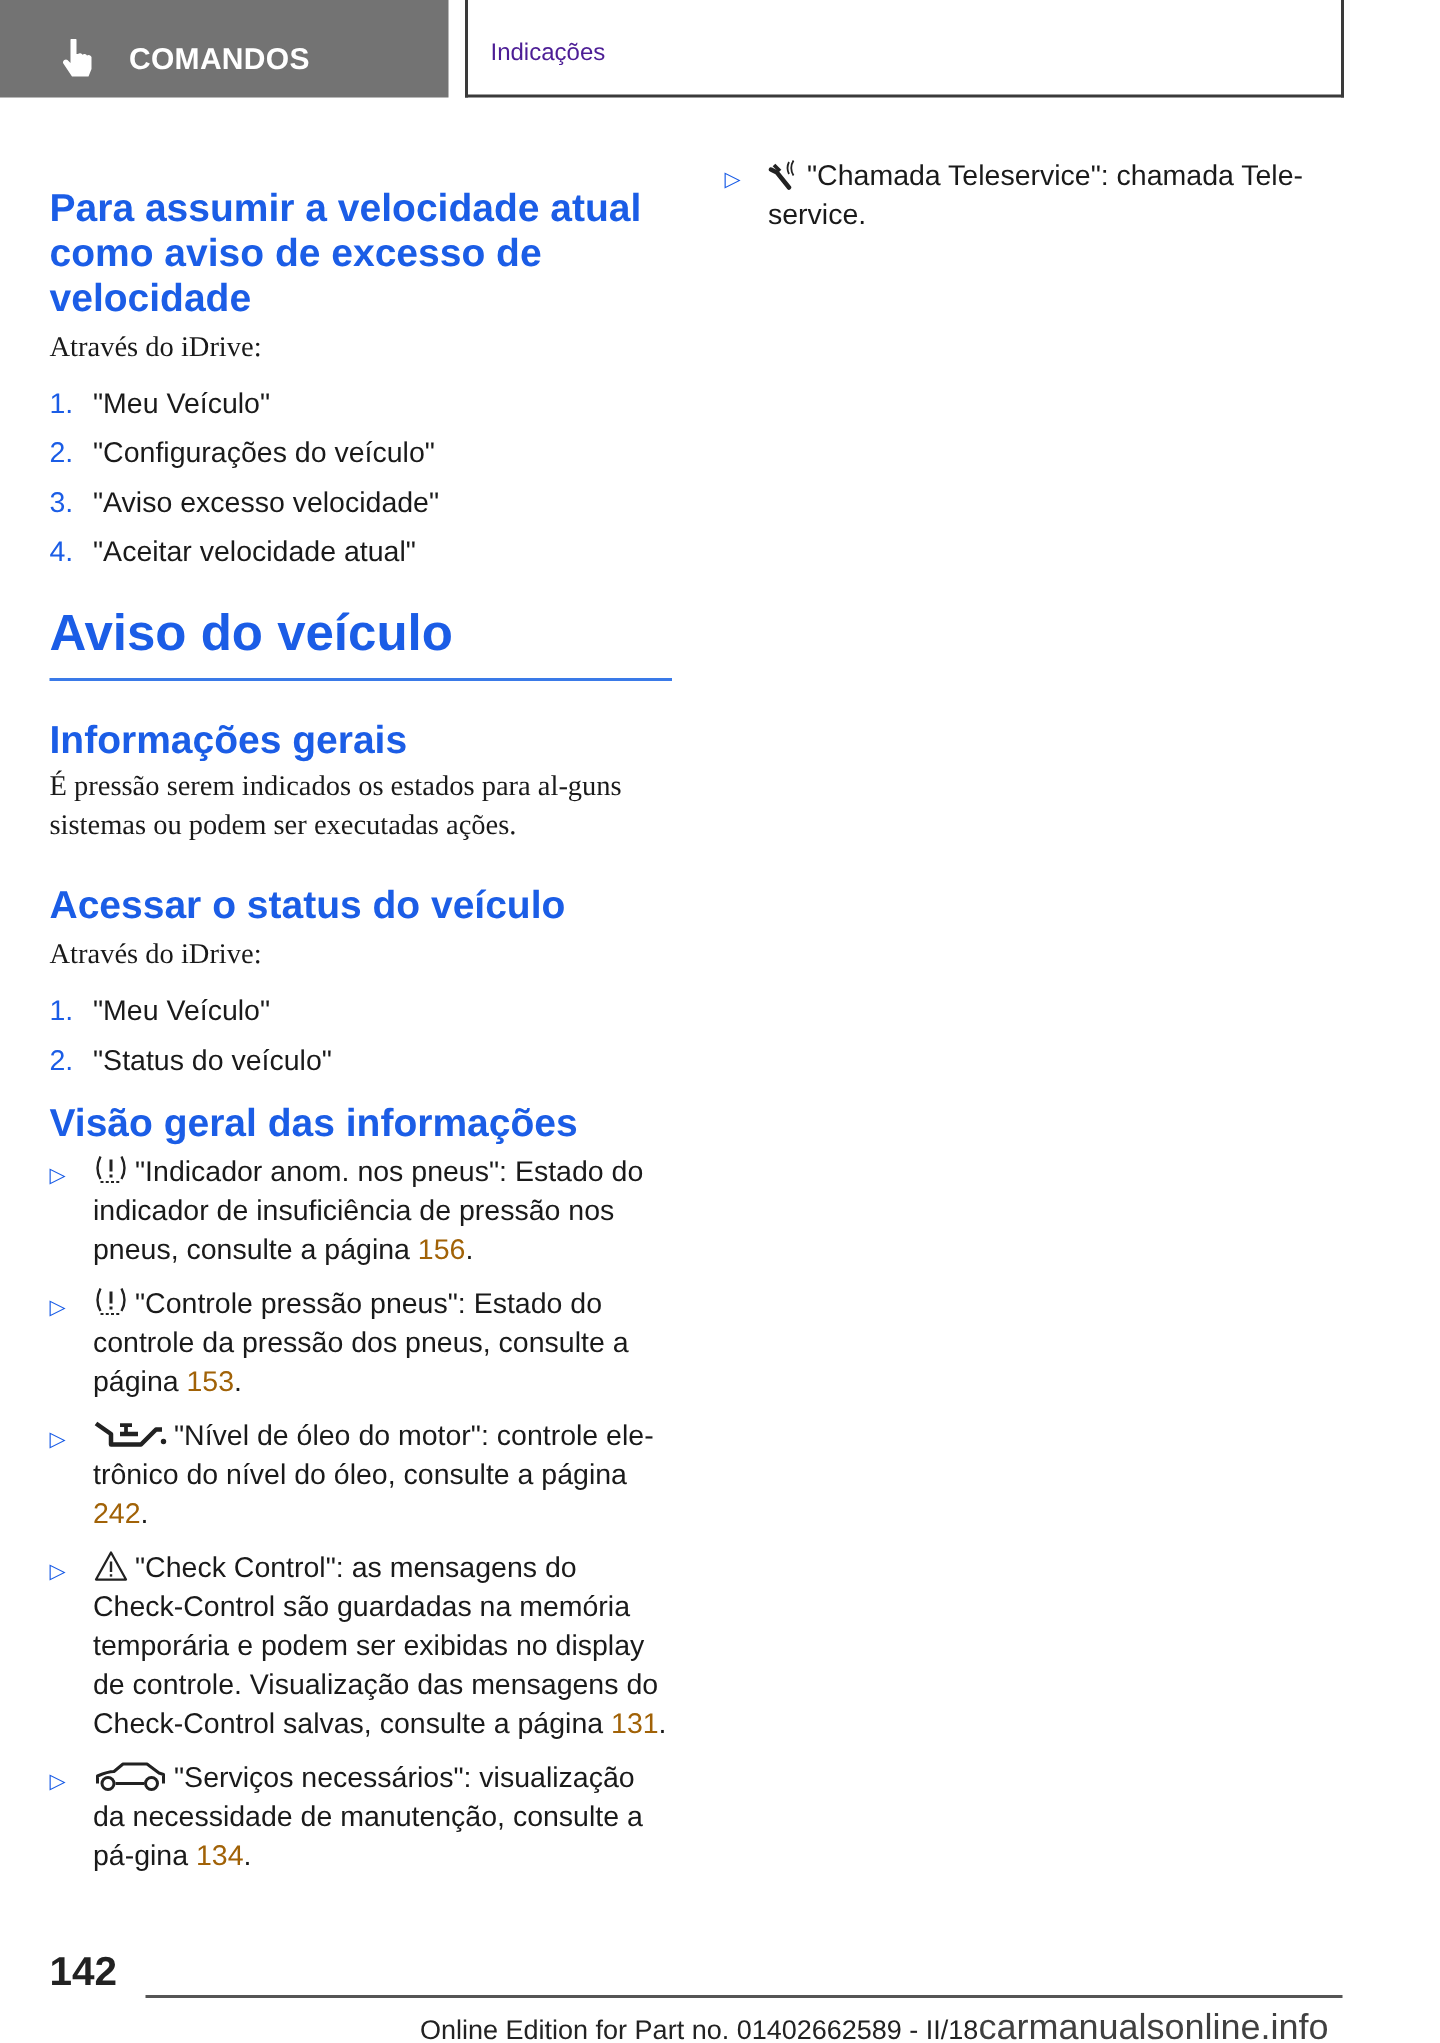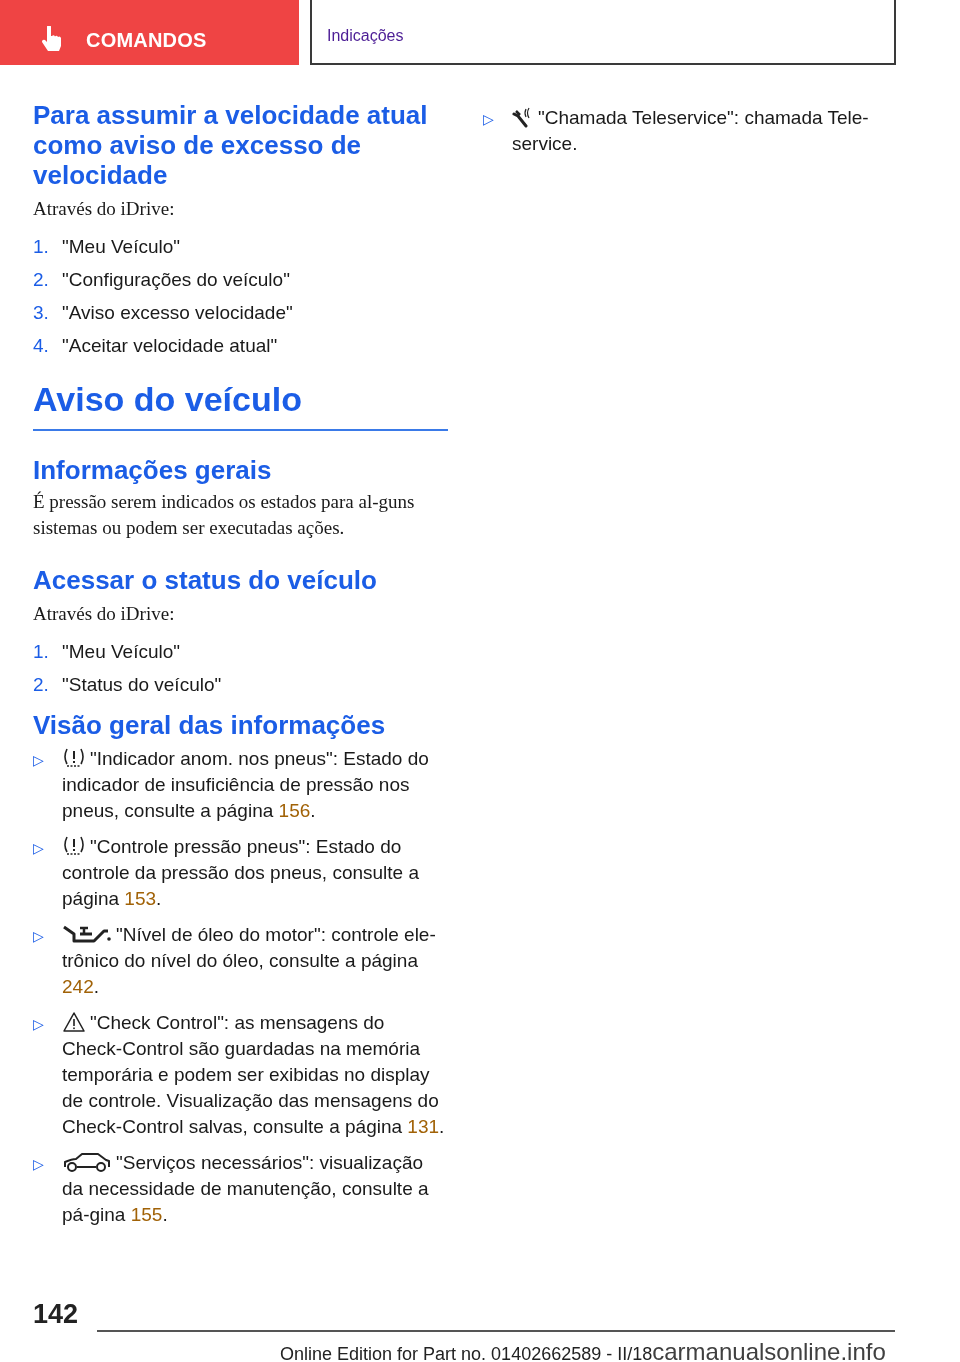--- a/index.html
+++ b/index.html
@@ -1,39 +1,39 @@
 <!DOCTYPE html>
 <html><head>
   <meta charset="utf-8">
   <style>
     * { margin: 0; padding: 0; box-sizing: border-box; }
     html, body { width: 960px; height: 1362px; background: #ffffff; overflow: hidden; }
     body { position: relative; font-family: "Liberation Sans", "DejaVu Sans", sans-serif; color: #1a1a1a; }
 
     .header-tab-dark {
       position: absolute; left: 0; top: 0; width: 299px; height: 65px;
-      background: #ef4444; display: flex; align-items: center;
+      background: #737373; display: flex; align-items: center;
     }
     .header-tab-dark .hand { position: absolute; left: 40px; top: 26px; width: 24px; height: 26px; }
     .header-tab-dark .label {
       position: absolute; left: 86px; top: 29px; color: #ffffff; font-weight: bold;
       font-size: 20px; letter-spacing: 0.2px;
     }
     .header-tab-light {
       position: absolute; left: 310px; top: -2px; width: 586px; height: 67px;
       border: 2px solid #3a3a3a; border-top: none; background: #fff;
     }
     .header-tab-light .label {
       position: absolute; left: 15px; top: 29px; font-size: 16px; color: #4c1d95;
     }
 
     .col-left { position: absolute; left: 33px; top: 100px; width: 415px; }
     .col-right { position: absolute; left: 483px; top: 100px; width: 415px; }
 
-    .h2 { color: #1b5de6; font-weight: bold; font-size: 26px; line-height: 30px; }
+    .h2 { color: #1b5de6; font-weight: bold; font-size: 26px; line-height: 30px; margin-top: 23px; }
     .h1 { color: #1b5de6; font-weight: bold; font-size: 34px; line-height: 40px; }
     .h1-rule { height: 2px; background: #3a7ae8; margin-top: 10px; width: 415px; }
 
     .p { font-size: 19px; line-height: 26px; color: #1a1a1a; font-family: Liberation Serif, serif; }
     .ol { list-style: none; }
     .ol li { position: relative; padding-left: 29px; font-size: 19px; line-height: 26px; margin-bottom: 7px; }
     .ol li .num { position: absolute; left: 0; top: 0; color: #1b5de6; }
 
     .ul { list-style: none; }
     .ul li { position: relative; padding-left: 29px; font-size: 19px; line-height: 26px; margin-bottom: 10px; }
@@ -119,21 +119,21 @@
           <rect x="11.2" y="16.5" width="1.6" height="1.6" fill="#222"></rect>
       </svg><span>"Check Control": as mensagens do Check-Control são guardadas na memória temporária e podem ser exibidas no display de controle. Visualização das mensagens do Check-Control salvas, consulte a página </span><span class="link">131</span><span>.</span>
     </li>
     <li>
       <span class="tri">▷</span>
       <svg class="icon" width="50" height="22" viewBox="0 0 50 22">
         <path d="M3 16 L3 11 Q10 8 14 8 L20 3 L36 3 L44 9 L47 10 L47 16" stroke="#222" stroke-width="2" fill="none" stroke-linejoin="round"></path>
         <path d="M15 16 L34 16" stroke="#222" stroke-width="2"></path>
         <circle cx="10" cy="16" r="4" stroke="#222" stroke-width="2" fill="#fff"></circle>
         <circle cx="39" cy="16" r="4" stroke="#222" stroke-width="2" fill="#fff"></circle>
-      </svg><span>"Serviços necessários": visualização da necessidade de manutenção, consulte a pá-gina </span><span class="link">155</span><span>.</span>
+      </svg><span>"Serviços necessários": visualização da necessidade de manutenção, consulte a pá-gina </span><span class="link">134</span><span>.</span>
     </li>
   </ul>
 </div>
 
 <div class="col-right">
   <ul class="ul" style="margin-top:5px;">
     <li>
       <span class="tri">▷</span>
       <svg class="icon" width="22" height="22" viewBox="0 0 22 22">
         <path d="M2 8 L6 10 L14 20" stroke="#222" stroke-width="3" fill="none" stroke-linecap="round"></path>

